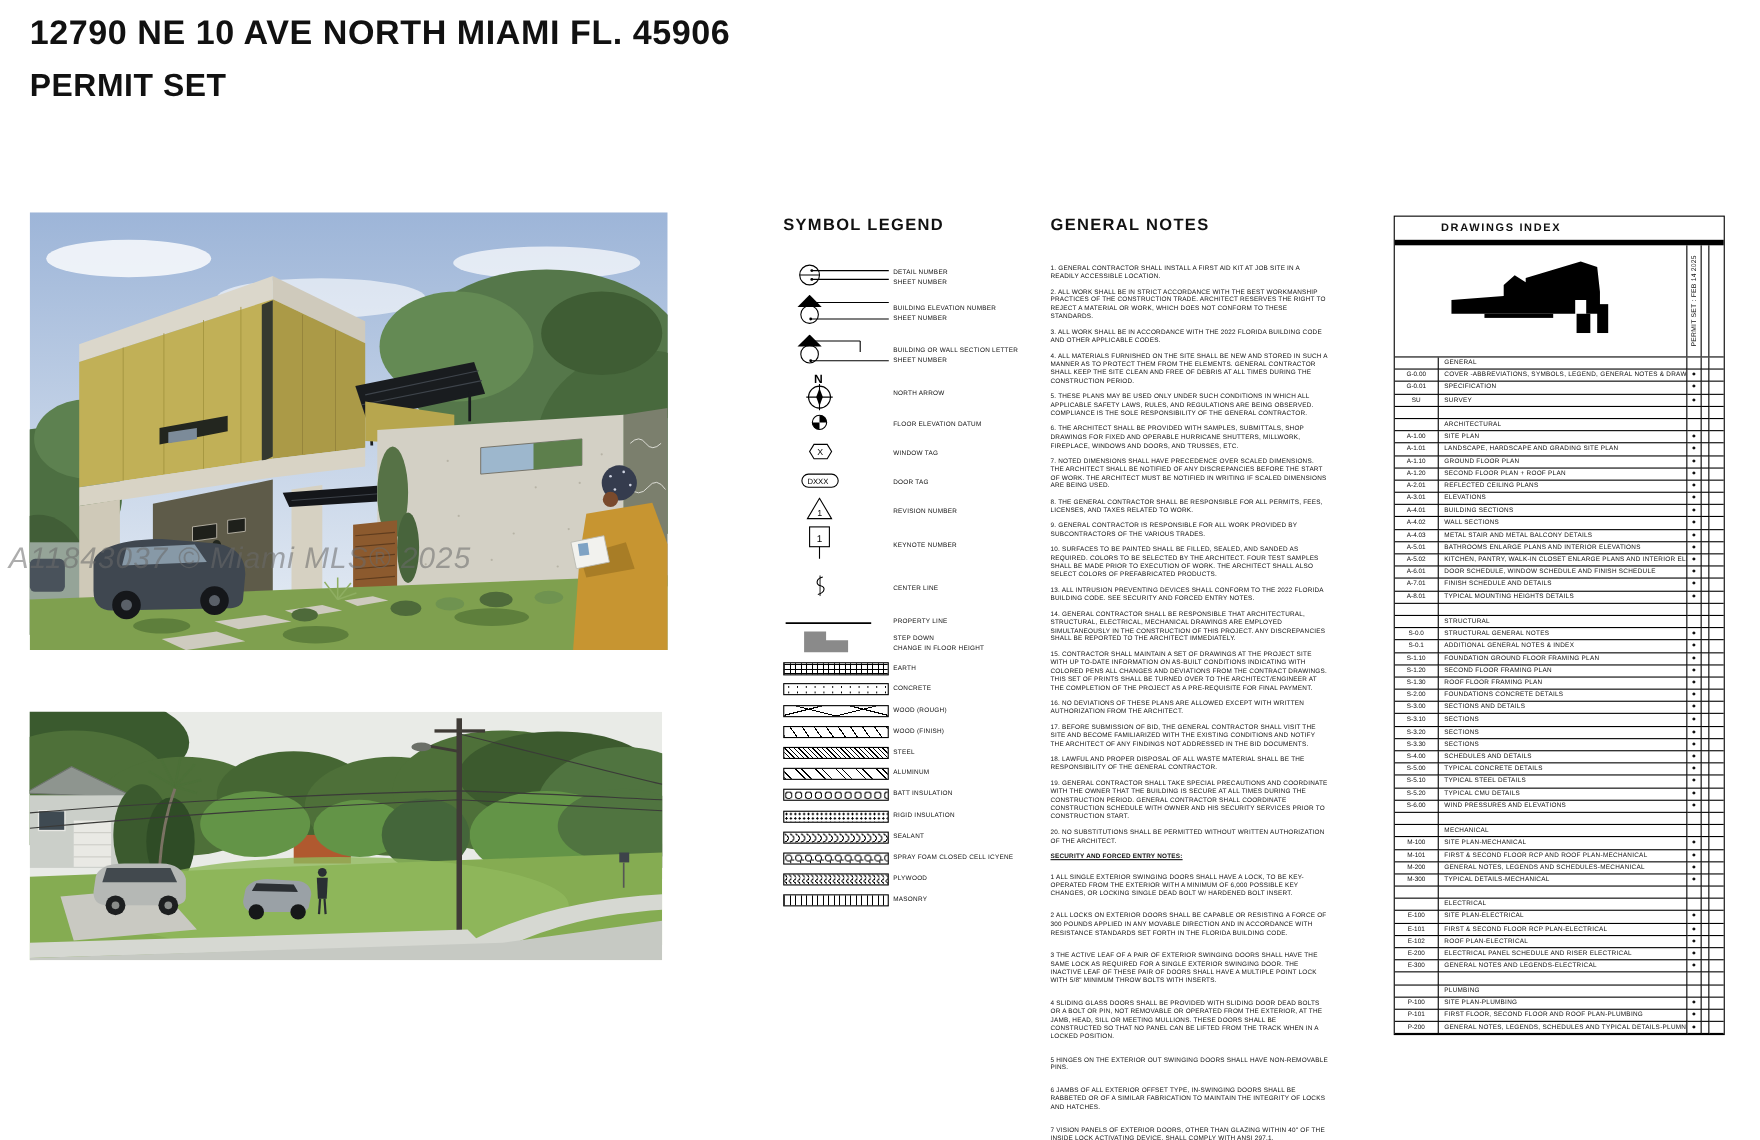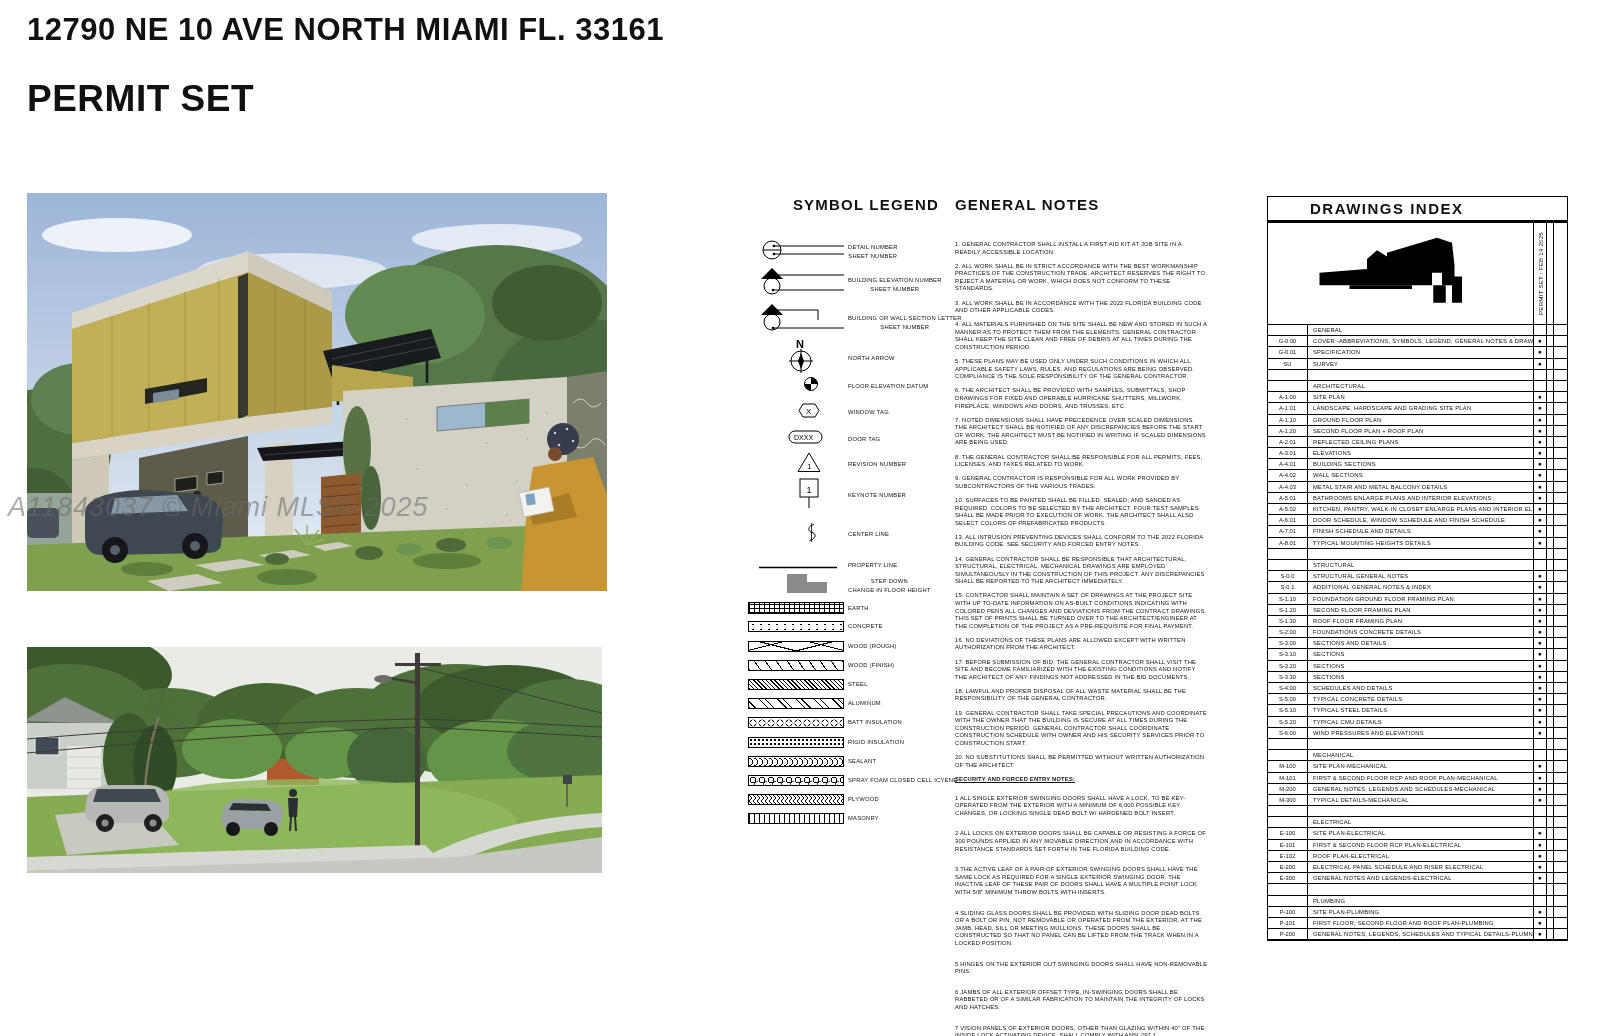--- a/index.html
+++ b/index.html
@@ -2,31 +2,31 @@
 <html><head>
 <meta charset="utf-8">
 <style>
   * { box-sizing: border-box; margin: 0; padding: 0; }
   html,body { width:1600px; height:1036px; background:#fff; overflow:hidden;
               font-family:"Liberation Sans", sans-serif; color:#111; }
 
   
   #title-block { position:absolute; left:27px; top:10px; }
   #title-line1, #title-line2 { font-size:31px; font-weight:700; letter-spacing:0.5px; line-height:40px; }
-  #subtitle { font-size:37px; font-weight:700; margin-top:28px; letter-spacing:0.5px; }
+  #subtitle { font-size:29px; font-weight:700; margin-top:12px; letter-spacing:0.5px; }
 
   
   #rendering-wrap { position:absolute; left:27px; top:193px; width:580px; }
   #lot-wrap { position:absolute; left:27px; top:647px; width:575px; }
   .photo-caption { text-align:right; font-size:13px; font-weight:700; margin-top:6px; letter-spacing:0.3px; }
   #watermark { position:absolute; left:8px; top:492px; font-size:27px; letter-spacing:1px;
                color:rgba(105,105,105,0.55); z-index:5; white-space:nowrap;font-style:italic; }
 
   
-  #legend { position:absolute; left:748px; top:196px; width:236px;text-align:center; }
+  #legend { position:absolute; left:712px; top:196px; width:236px; }
   .panel-title { font-size:15px; font-weight:700; letter-spacing:1.2px; }
   .lrow { position:absolute; left:0; display:flex; align-items:center; width:236px; }
   .lsym { width:100px; flex:none; }
   .llab { font-size:5.8px; line-height:9px; letter-spacing:0.25px; }
   .hatch { width:96px; height:11px; border:1px solid #000; background-color:#fff; }
   .h-earth    { background-image:repeating-linear-gradient(90deg,#000 0 1px,transparent 1px 5px),
                 repeating-linear-gradient(0deg,#000 0 1px,transparent 1px 4px); height:12px; }
   .h-concrete { background-image:radial-gradient(circle,#000 0.7px,transparent 0.95px); background-size:8px 5px; }
   .h-woodrough{ background-image:repeating-linear-gradient(14deg,transparent 0 11px,#000 11px 12px),
                 repeating-linear-gradient(-14deg,transparent 0 11px,#000 11px 12px); }
@@ -49,42 +49,42 @@
 
   
   #notes { position:absolute; left:955px; top:196px; width:253px; }
   #notes .panel-title { margin-bottom:28px; }
   .note { font-size:5.8px; line-height:7.6px; letter-spacing:0.2px; margin-bottom:6.5px; }
   .note.sec { margin-bottom:13px; }
   .sec-head { font-size:5.8px; letter-spacing:0.2px; text-decoration:underline; margin:5px 0 13px 0; font-weight:700; }
 
   
   #index { position:absolute; left:1267px; top:196px; width:301px; border:1.5px solid #000; background:#fff; }
-  #index-title { height:26px; border-bottom:3px solid #000000; font-size:15px; font-weight:700;
+  #index-title { height:26px; border-bottom:5px solid #000000; font-size:10px; font-weight:700;
                  letter-spacing:1.5px; padding-left:42px; display:flex; align-items:center; }
   #index-imgrow { display:flex; height:102px; border-bottom:1px solid #000; }
   .iir-main { flex:1; display:flex; align-items:center; padding-left:44px; border-right:1px solid #000; }
   .iir-c1 { width:13px; border-right:1px solid #000; display:flex; align-items:center; justify-content:center; }
   .iir-c2 { width:7px; border-right:1px solid #000; }
   .iir-c3 { width:13px; }
   #index-stamp { writing-mode:vertical-rl; transform:rotate(180deg); font-size:6.2px;
                  letter-spacing:0.2px; white-space:nowrap; }
   #index-rows { display:grid; grid-template-columns:40px 1fr 13px 7px 13px; grid-auto-rows:11.2px; }
   .ic { border-right:1px solid #000; border-bottom:1px solid #000; font-size:5.8px; line-height:10.5px;
         overflow:hidden; white-space:nowrap; }
   .c-code { text-align:center; }
   .c-desc { padding-left:5px; letter-spacing:0.25px; }
   .c-dot  { text-align:center; font-size:6.5px; line-height:10px; }
   .c-n2   { border-right:none; }
 </style>
 </head>
 <body>
 
 <div id="title-block">
-  <div id="title-line2">12790 NE 10 AVE NORTH MIAMI FL. 33161</div>
+  <div id="title-line2">12790 NE 10 AVE NORTH MIAMI FL. 45906</div>
   <div id="subtitle">PERMIT SET</div>
 </div>
 
 <div id="rendering-wrap">
   <svg width="580" height="398" viewBox="0 0 580 398">
     <defs>
       <linearGradient id="sky" x1="0" y1="0" x2="0" y2="1">
         <stop offset="0" stop-color="#9db5d8"></stop>
           <stop offset="1" stop-color="#e8eef5"></stop>
       </linearGradient>

